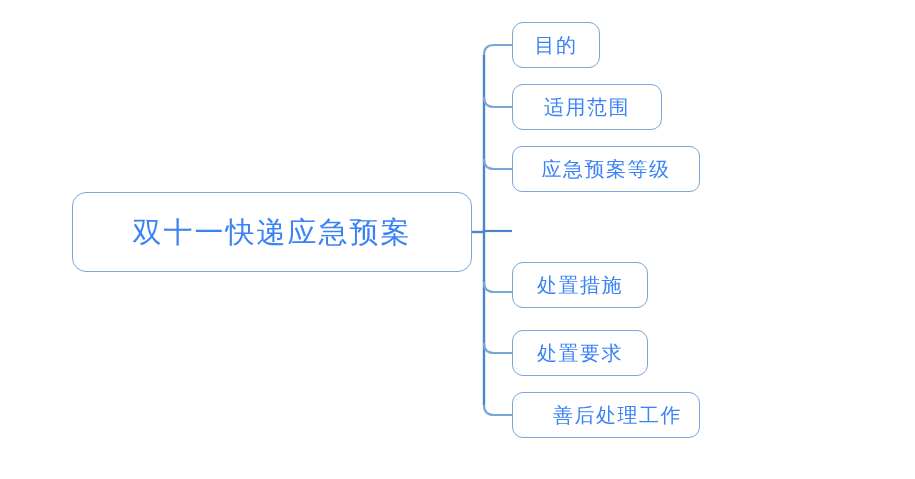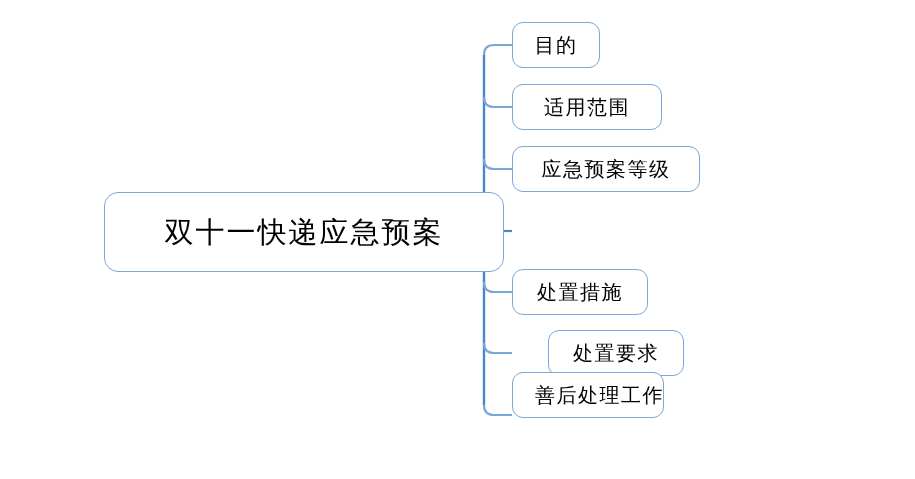--- a/index.html
+++ b/index.html
@@ -33,32 +33,31 @@
 
   .node {
     position: absolute;
     box-sizing: border-box;
     background: #ffffff;
     border: 1.6px solid #7ba7d7;
     border-radius: 10px;
     display: flex;
     align-items: center;
     justify-content: center;
-    color: #000000;
+    color: #3b82f6;
     white-space: nowrap;
   }
 
   .node-root {
     left: 72px;
     top: 192px;
     width: 400px;
     height: 80px;
     border-radius: 14px;
     border-width: 1.8px;
-    margin-left: 32px;
   }
 
   .node-root .node-label {
     font-size: 29px;
     letter-spacing: 2px;
   }
 
   .node-child {
     left: 512px;
     height: 46px;
@@ -107,30 +106,30 @@
   </div>
 
   <div class="node node-child" style="top:22px; width:88px;">
     <span class="node-label">目的</span>
   </div>
 
   <div class="node node-child" style="top:84px; width:150px;">
     <span class="node-label">适用范围</span>
   </div>
 
-  <div class="node node-child" style="top:146px; width:188px;">
+  <div class="node node-child" style="top:146px; width:188px;border-radius:10px;">
     <span class="node-label">应急预案等级</span>
   </div>
 
 
-  <div class="node node-child" style="top:269px; width:136px;">
+  <div class="node node-child" style="top:262px; width:136px;">
     <span class="node-label">处置措施</span>
   </div>
 
-  <div class="node node-child" style="top:330px; width:136px;margin-left:36px;">
+  <div class="node node-child" style="top:330px; width:136px;">
     <span class="node-label">处置要求</span>
   </div>
 
-  <div class="node node-child" style="top:372px; width:152px;padding-left:23px;">
+  <div class="node node-child" style="top:392px; width:188px;padding-left:23px;">
     <span class="node-label">善后处理工作</span>
   </div>
 
 </div>
 
 </body></html>

